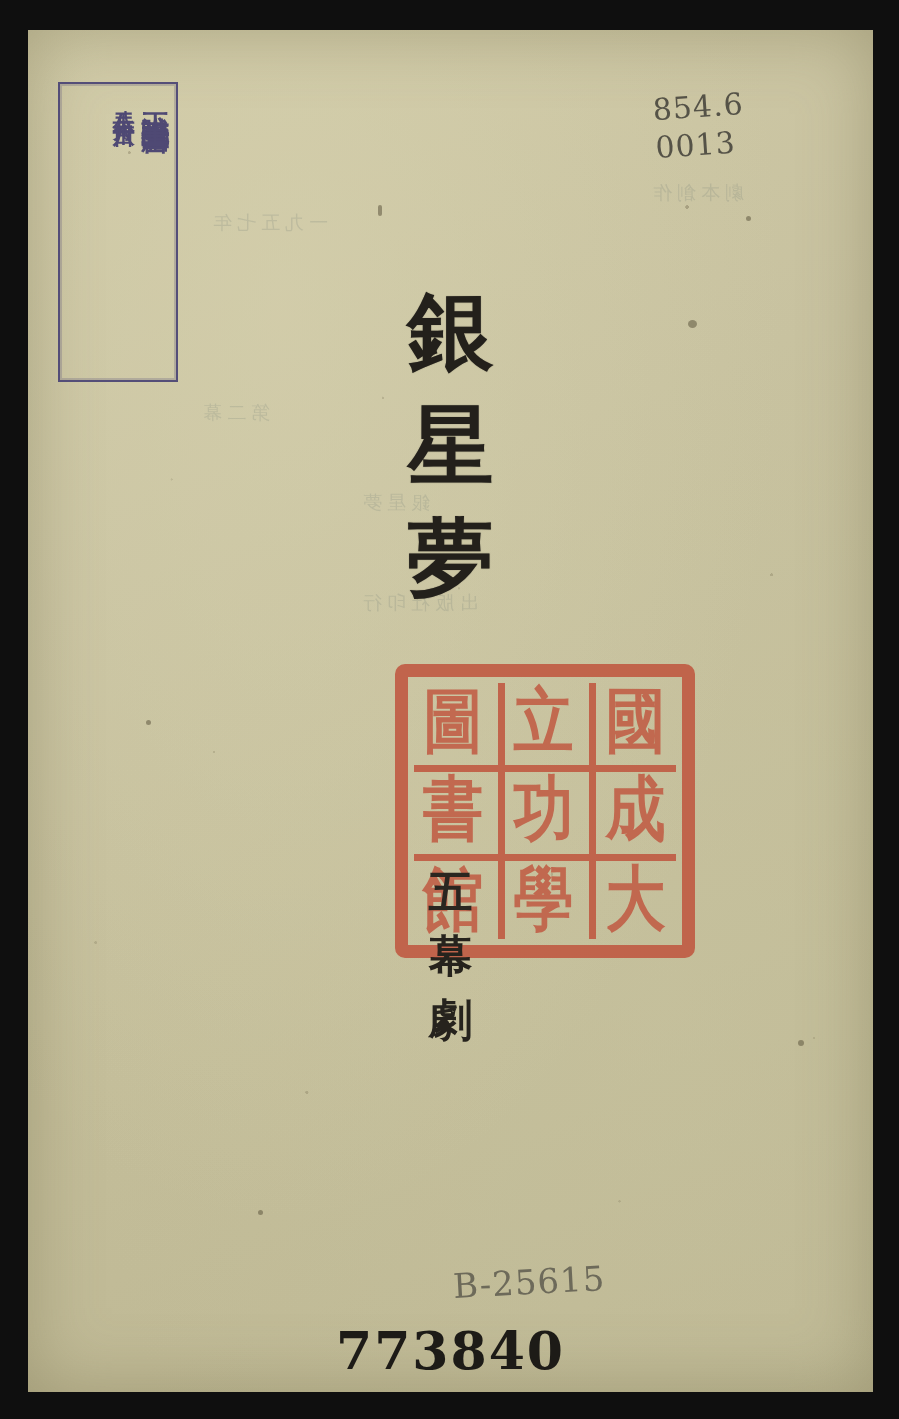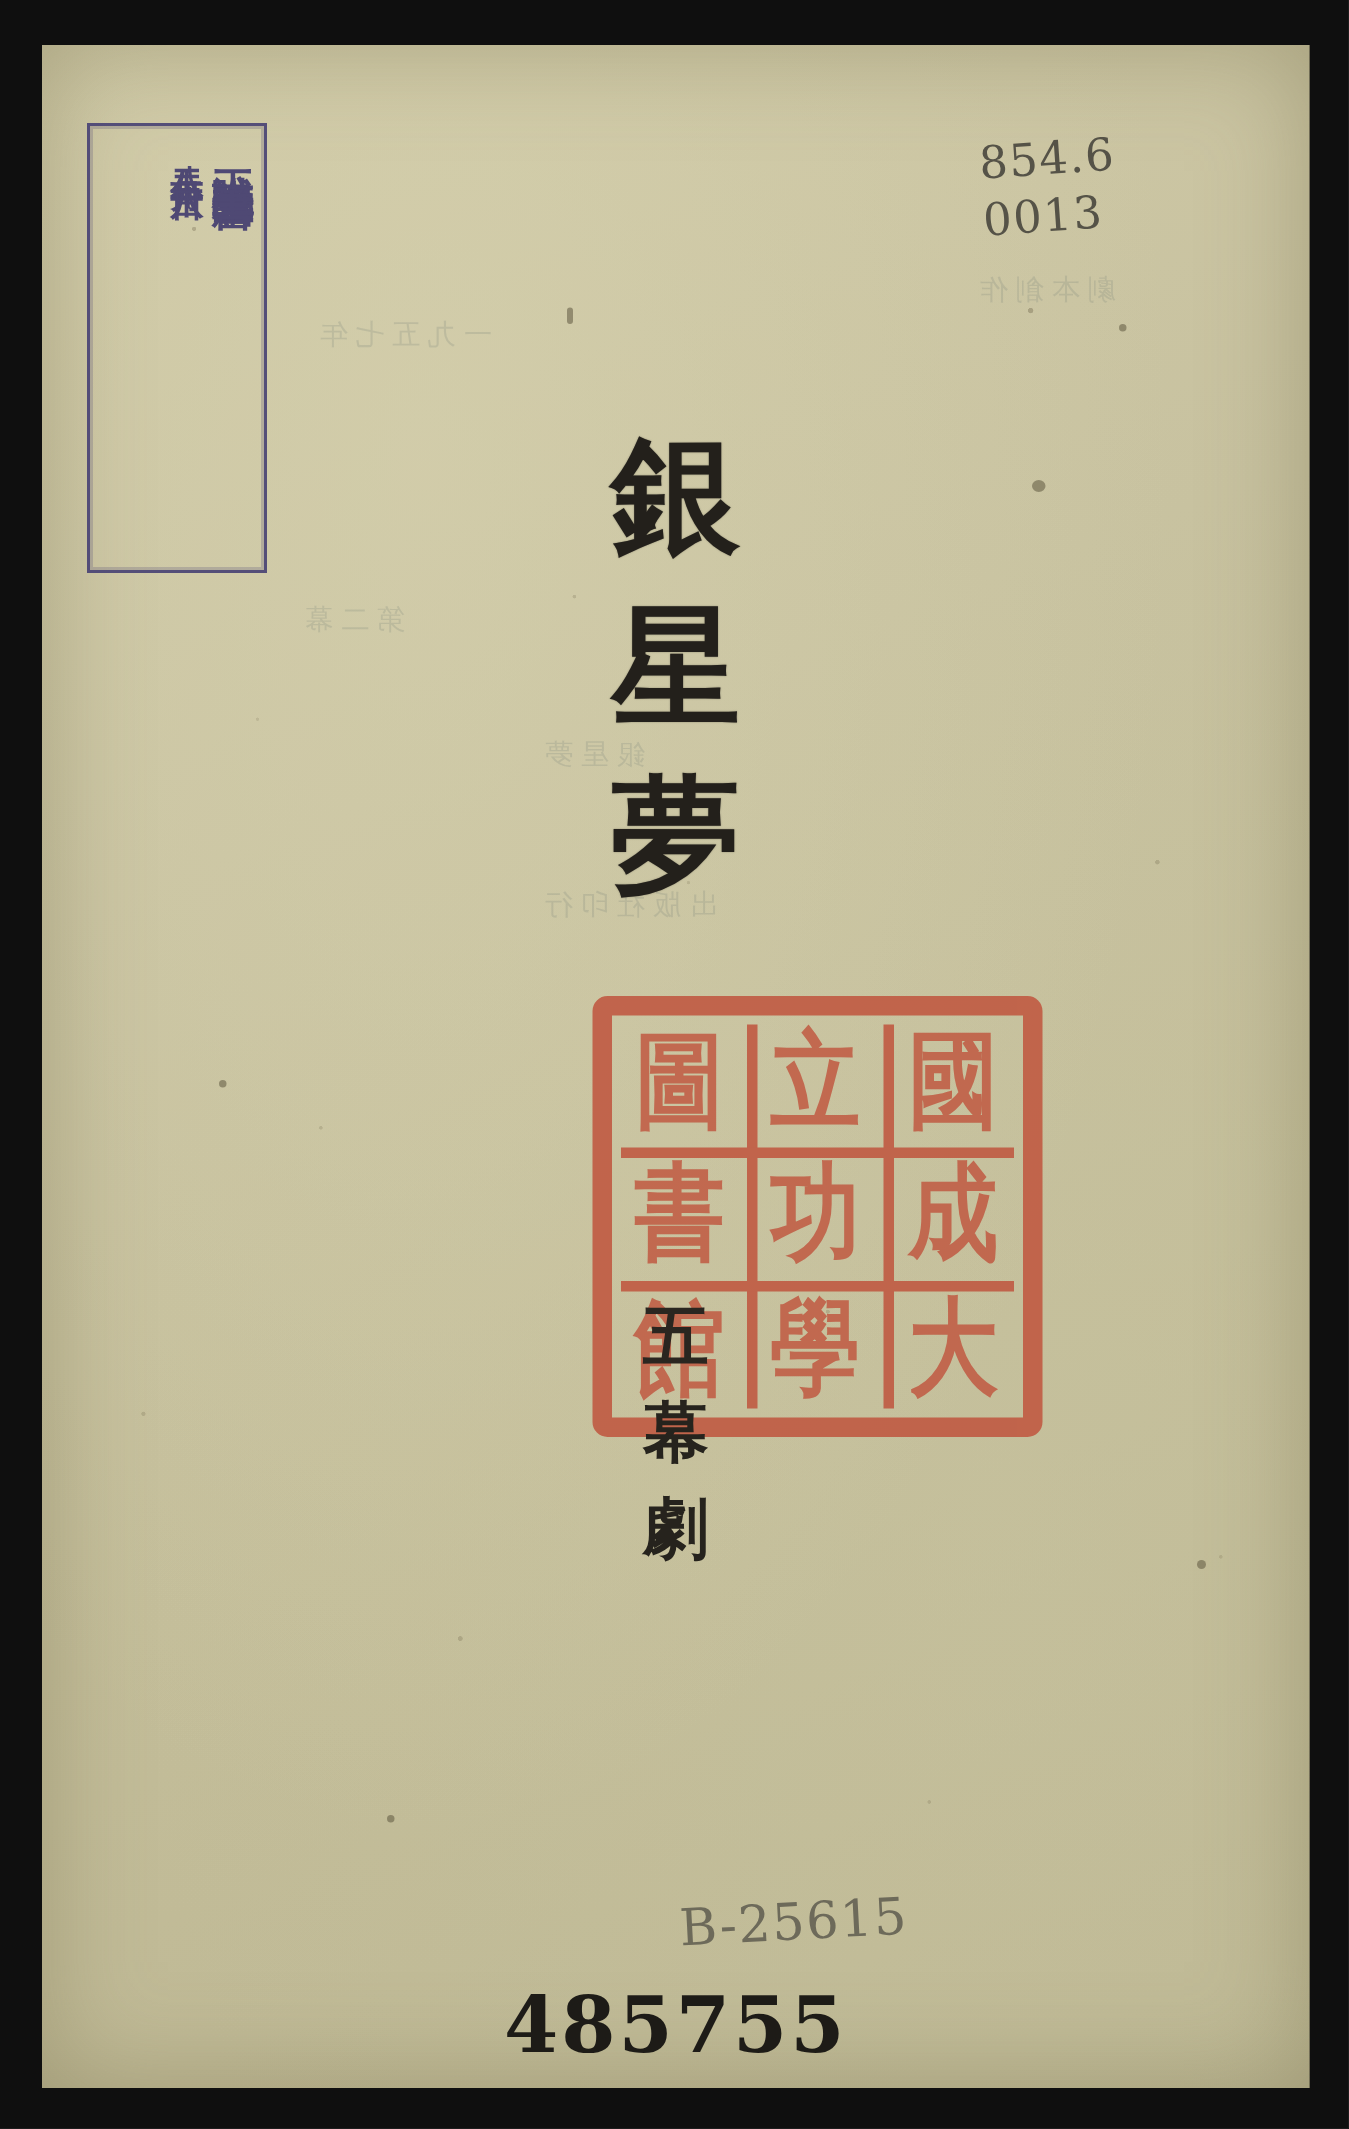--- a/index.html
+++ b/index.html
@@ -287,16 +287,16 @@
     </div>
 
     <div class="subtitle-col">
       <div class="subtitle-char on-seal">五</div>
       <div class="subtitle-char">幕</div>
       <div class="subtitle-char">劇</div>
     </div>
 
     <div class="pencil-scribble">B-25615</div>
 
-    <div class="accession">485755</div>
+    <div class="accession">773840</div>
 
   </div>
 </div>
 
 </body></html>

